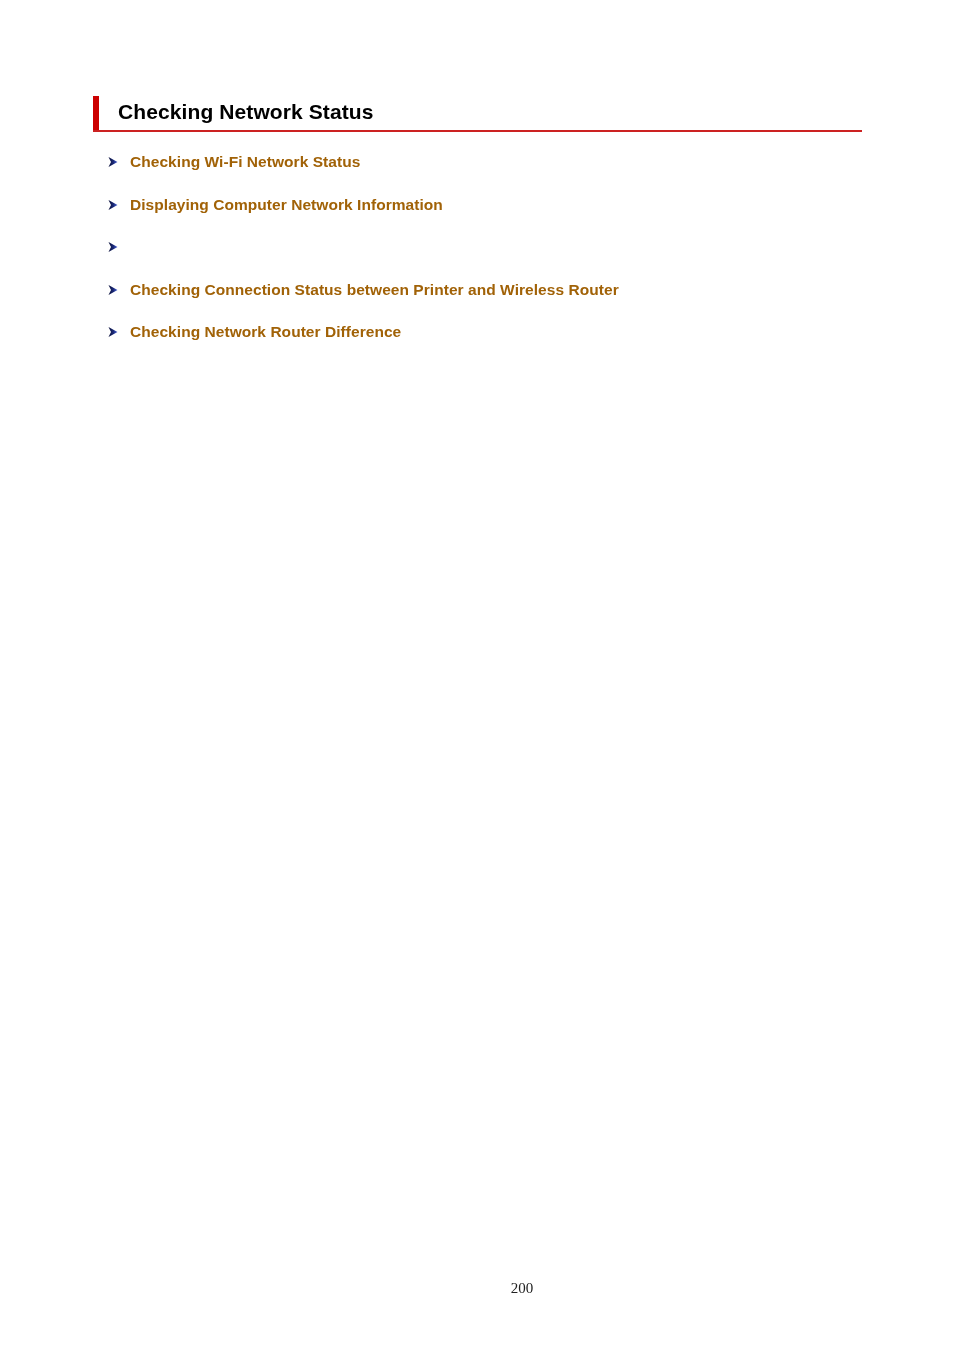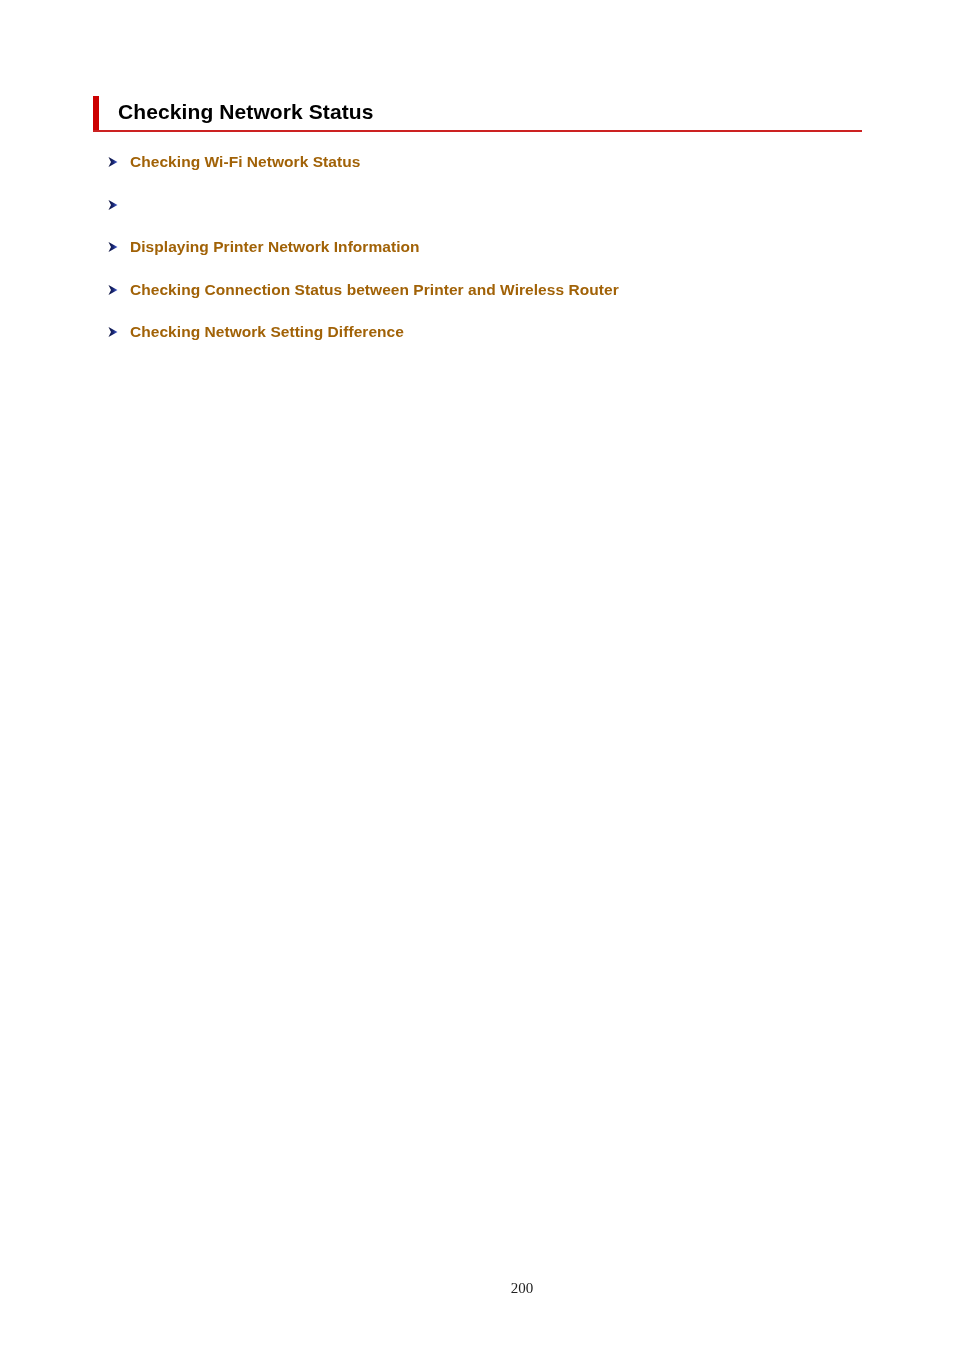--- a/index.html
+++ b/index.html
@@ -149,36 +149,36 @@
           <defs>
             <linearGradient id="bgrad1" x1="0" y1="0" x2="1" y2="0">
               <stop offset="0%" stop-color="#0b1038"></stop>
               <stop offset="55%" stop-color="#1b2a7a"></stop>
               <stop offset="100%" stop-color="#4a63d8"></stop>
             </linearGradient>
           </defs>
           <path d="M1.5 3 L10.5 8 L1.5 13 L4 8 Z" fill="url(#bgrad1)"></path>
         </svg>
       </span>
+      <span class="link-label">Displaying Computer Network Information</span>
     </div>
 
     <div class="link-item">
       <span class="bullet-icon">
         <svg viewBox="0 0 12 16" xmlns="http://www.w3.org/2000/svg">
           <defs>
             <linearGradient id="bgrad2" x1="0" y1="0" x2="1" y2="0">
               <stop offset="0%" stop-color="#0b1038"></stop>
               <stop offset="55%" stop-color="#1b2a7a"></stop>
               <stop offset="100%" stop-color="#4a63d8"></stop>
             </linearGradient>
           </defs>
           <path d="M1.5 3 L10.5 8 L1.5 13 L4 8 Z" fill="url(#bgrad2)"></path>
         </svg>
       </span>
-      <span class="link-label">Displaying Printer Network Information</span>
     </div>
 
     <div class="link-item">
       <span class="bullet-icon">
         <svg viewBox="0 0 12 16" xmlns="http://www.w3.org/2000/svg">
           <defs>
             <linearGradient id="bgrad3" x1="0" y1="0" x2="1" y2="0">
               <stop offset="0%" stop-color="#0b1038"></stop>
               <stop offset="55%" stop-color="#1b2a7a"></stop>
               <stop offset="100%" stop-color="#4a63d8"></stop>
@@ -196,20 +196,20 @@
           <defs>
             <linearGradient id="bgrad4" x1="0" y1="0" x2="1" y2="0">
               <stop offset="0%" stop-color="#0b1038"></stop>
               <stop offset="55%" stop-color="#1b2a7a"></stop>
               <stop offset="100%" stop-color="#4a63d8"></stop>
             </linearGradient>
           </defs>
           <path d="M1.5 3 L10.5 8 L1.5 13 L4 8 Z" fill="url(#bgrad4)"></path>
         </svg>
       </span>
-      <span class="link-label">Checking Network Setting Difference</span>
+      <span class="link-label">Checking Network Router Difference</span>
     </div>
 
   </div>
 
   <div class="page-number">200</div>
 
 </div>
 
 </body></html>

